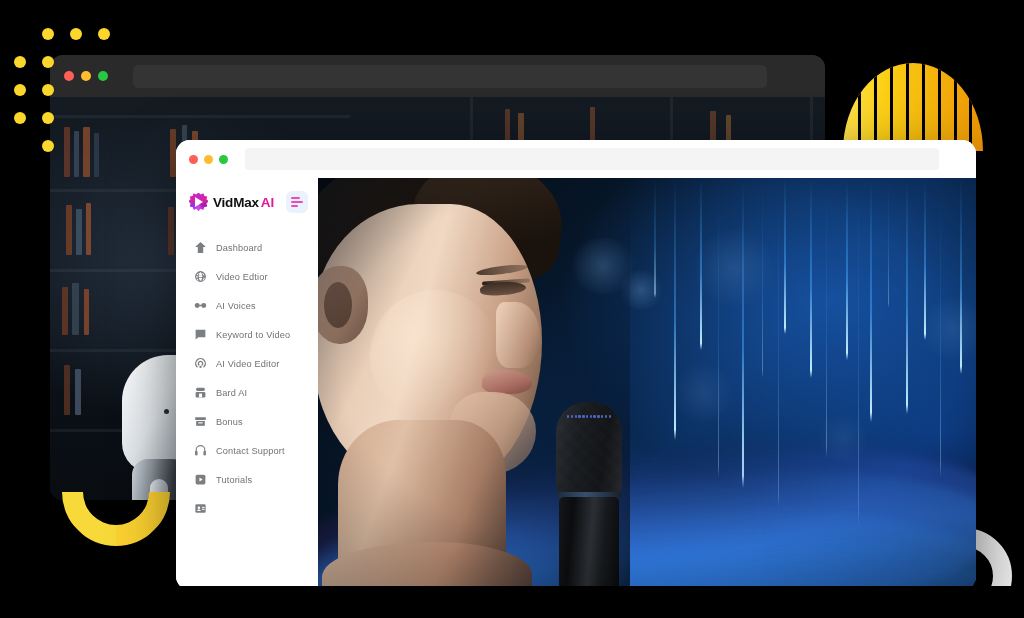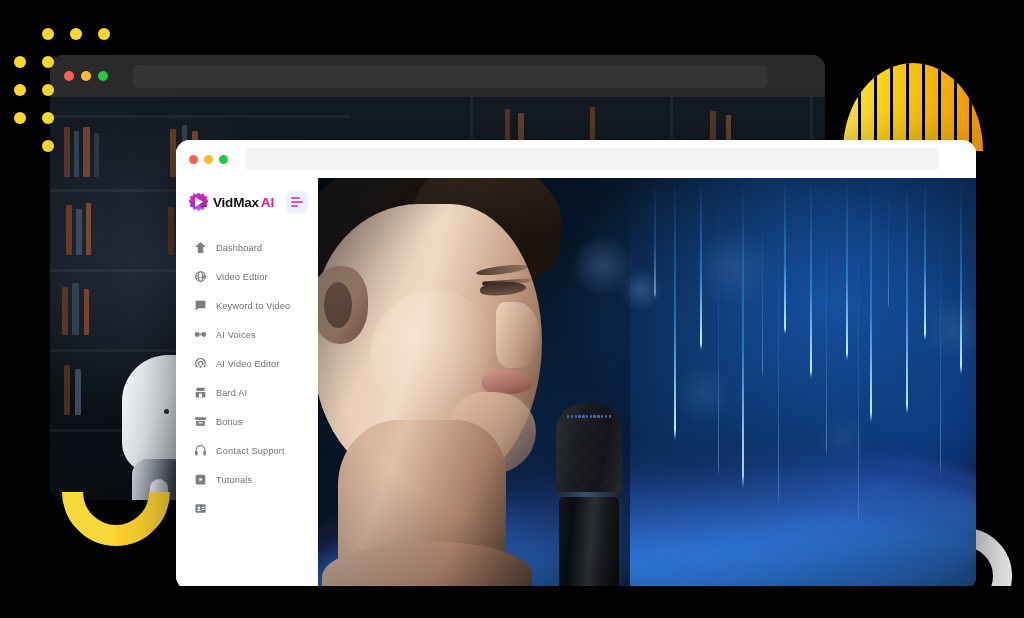--- a/index.html
+++ b/index.html
@@ -314,35 +314,35 @@
                   <path d="M12 2a10 10 0 100 20 10 10 0 000-20zm0 2.2c1.2 0 2.6 2 3 5.3H9c.4-3.3 1.8-5.3 3-5.3zM6.9 9.5H4.5A7.9 7.9 0 019.1 4.9 12 12 0 006.9 9.5zM4.2 11.7h2.5c0 .8 0 1.6.2 2.4H4.6a7.8 7.8 0 01-.4-2.4zm2.7 4.6c.5 1.6 1.2 2.9 2.2 3.8a7.9 7.9 0 01-4.6-3.8zM12 19.8c-1.2 0-2.6-2-3-5.3h6c-.4 3.3-1.8 5.3-3 5.3zm3.3-7.1H8.7a16 16 0 010-2.4h6.6a16 16 0 010 2.4zm-.4 7.4c1-.9 1.7-2.2 2.2-3.8h2.4a7.9 7.9 0 01-4.6 3.8zm2.6-6h2.3a7.8 7.8 0 01-.4 2.4h-2.1c.2-.8.2-1.6.2-2.4zm-.4-4.6a12 12 0 00-2.2-4.6 7.9 7.9 0 014.6 4.6z"></path>
                 </svg>
               </span>
             <span class="lbl">Video Edtior</span>
           </div>
 
 
           <div class="navitem">
             <span class="ico">
                 <svg viewBox="0 0 24 24">
-                  <path d="M3 3h18v14H8l-5 4z"></path>
-                </svg>
-              </span>
-            <span class="lbl">Keyword to Video</span>
-          </div>
-
-          <div class="navitem">
-            <span class="ico">
-                <svg viewBox="0 0 24 24">
                   <circle cx="6" cy="12" r="4.6"></circle>
                   <circle cx="18" cy="12" r="4.6"></circle>
                   <rect x="10" y="10.6" width="4" height="2.8"></rect>
                 </svg>
               </span>
             <span class="lbl">AI Voices</span>
+          </div>
+
+          <div class="navitem">
+            <span class="ico">
+                <svg viewBox="0 0 24 24">
+                  <path d="M3 3h18v14H8l-5 4z"></path>
+                </svg>
+              </span>
+            <span class="lbl">Keyword to Video</span>
           </div>
 
 
           <div class="navitem">
             <span class="ico">
                 <svg viewBox="0 0 24 24">
                   <path d="M12 2a10 10 0 00-7.1 17 1.2 1.2 0 101.7-1.7 7.6 7.6 0 1110.8 0 1.2 1.2 0 101.7 1.7A10 10 0 0012 2z"></path>
                   <path d="M12 6.8a5.2 5.2 0 00-3.7 8.9A1.2 1.2 0 1010 14a2.8 2.8 0 114 0 1.2 1.2 0 101.7 1.7A5.2 5.2 0 0012 6.8z"></path>
                   <circle cx="12" cy="18.4" r="2.1"></circle>
                 </svg>

